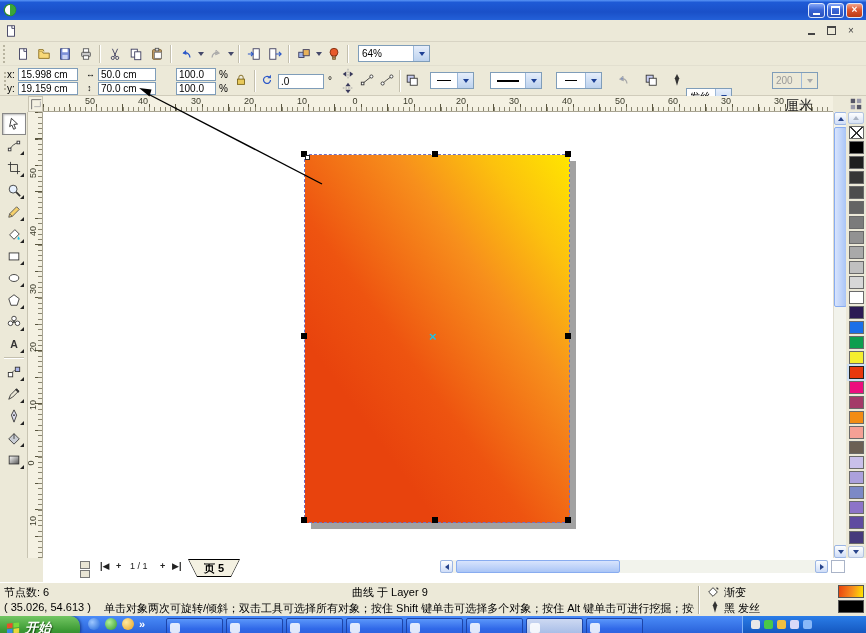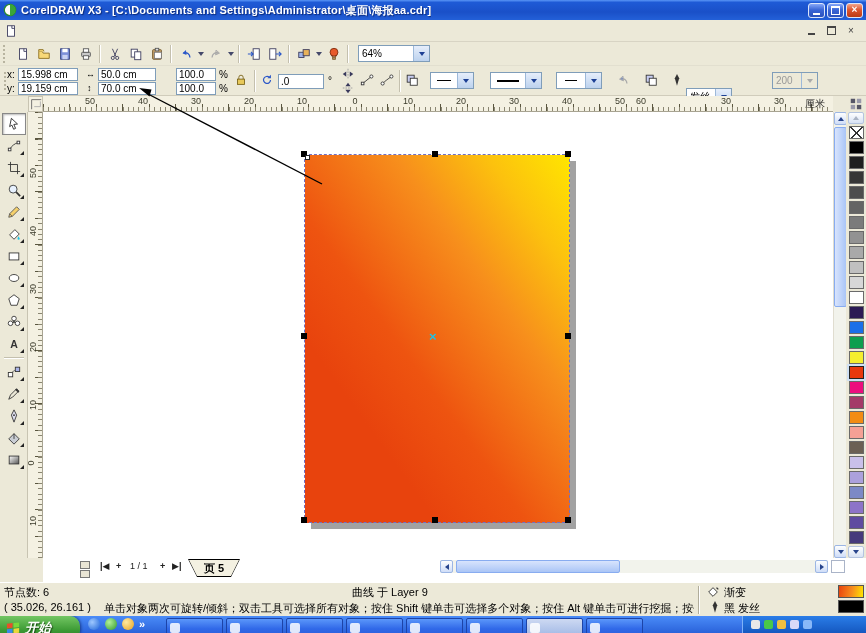--- a/index.html
+++ b/index.html
@@ -64,21 +64,21 @@
   .hruler{left:43px;top:96px;width:790px;height:16px;background:#f4f1e2;border-bottom:1px solid #a8a492;box-sizing:border-box;
     background-image:repeating-linear-gradient(to right,#8a8672 0 1px,transparent 1px 5.3px),
                      repeating-linear-gradient(to right,#5a563f 0 1px,transparent 1px 26.5px);
     background-size:100% 4px,100% 7px;background-position:left bottom,left bottom;background-repeat:repeat-x;overflow:hidden}
   .vruler{left:28px;top:112px;width:15px;height:446px;background:#f4f1e2;border-right:1px solid #a8a492;box-sizing:border-box;
     background-image:repeating-linear-gradient(to bottom,#8a8672 0 1px,transparent 1px 5.3px),
                      repeating-linear-gradient(to bottom,#5a563f 0 1px,transparent 1px 26.5px);
     background-size:4px 100%,7px 100%;background-position:right top,right top;background-repeat:repeat-y;overflow:hidden}
   .rlabel{position:absolute;font-size:9px;color:#3a3a2a;transform:translateX(-50%);top:0}
   .rvlabel{position:absolute;font-size:9px;color:#3a3a2a;left:0;transform:translateY(-50%) rotate(-90deg)}
-  .runit{position:absolute;right:8px;top:1px;font-size:10px;color:#222}
+  .runit{position:absolute;right:20px;top:1px;font-size:14px;color:#222}
 
   
   .toolbox{left:0;top:112px;width:28px;height:446px;background:#ece9d8;border-right:1px solid #c8c4b2;box-sizing:border-box;
     display:flex;flex-direction:column;align-items:center;padding-top:1px}
   .tool-btn{width:24px;height:22px;position:relative;display:flex;align-items:center;justify-content:center;flex:0 0 auto}
   .tool-btn.active{background:#fff;border:1px solid #888;box-sizing:border-box;box-shadow:inset 1px 1px 2px #bbb}
   .flyout{position:absolute;right:2px;bottom:2px;width:0;height:0;border-left:4px solid transparent;border-bottom:4px solid #222}
   .tool-sep{width:20px;height:1px;background:#c4c0ae;border-bottom:1px solid #fff;margin:2px 0;flex:0 0 auto}
 
   
@@ -160,21 +160,20 @@
 
 <div id="app">
 
   <div class="abs titlebar">
     <span>
         <svg viewBox="0 0 16 16" width="14" height="14">
           <circle cx="8" cy="8" r="6.5" fill="#fff" stroke="#2a8a2a" stroke-width="1.4"></circle>
           <path d="M8 1.5a6.5 6.5 0 010 13z" fill="#3aa53a"></path>
         </svg>
       </span>
-    <span class="ttext">CorelDRAW X3 - [C:\Documents and Settings\Administrator\桌面\海报aa.cdr]</span>
     <span class="win-btns">
       <span class="win-btn">
           <span class="min-glyph"></span>
         </span>
       <span class="win-btn">
           <span class="rest-glyph"></span>
         </span>
       <span class="win-btn close">
           <span>×</span>
         </span>
@@ -471,21 +470,21 @@
       <span class="rlabel" style="left: 100px;">40</span>
       <span class="rlabel" style="left: 153px;">30</span>
       <span class="rlabel" style="left: 206px;">20</span>
       <span class="rlabel" style="left: 259px;">10</span>
       <span class="rlabel" style="left: 312px;">0</span>
       <span class="rlabel" style="left: 365px;">10</span>
       <span class="rlabel" style="left: 418px;">20</span>
       <span class="rlabel" style="left: 471px;">30</span>
       <span class="rlabel" style="left: 524px;">40</span>
       <span class="rlabel" style="left: 577px;">50</span>
-      <span class="rlabel" style="left: 598px;">60</span>
+      <span class="rlabel" style="left: 630px;">60</span>
       <span class="rlabel" style="left: 683px;">30</span>
       <span class="rlabel" style="left: 736px;">30</span>
     </div>
   <div class="abs vruler" id="vruler">
       <span class="rvlabel" style="top: 61px;">50</span>
       <span class="rvlabel" style="top: 119px;">40</span>
       <span class="rvlabel" style="top: 177px;">30</span>
       <span class="rvlabel" style="top: 235px;">20</span>
       <span class="rvlabel" style="top: 293px;">10</span>
       <span class="rvlabel" style="top: 351px;">0</span>
@@ -739,21 +738,21 @@
       <div class="scroll-btn" style="left:375px;top:0">
           <span class="tri-rt"></span>
         </div>
     </div>
     <div class="corner-box"></div>
   </div>
 
   <div class="abs statusbar">
     <span class="abs" style="left:4px;top:2px">节点数: 6</span>
     <span class="abs" style="left:352px;top:2px">曲线 于 Layer 9</span>
-    <span class="abs" style="left:4px;top:18px">( 35.026, 26.161 )</span>
+    <span class="abs" style="left:4px;top:18px">( 35.026, 54.613 )</span>
     <span class="abs" style="left:104px;top:18px;width:590px;overflow:hidden;white-space:nowrap">单击对象两次可旋转/倾斜；双击工具可选择所有对象；按住 Shift 键单击可选择多个对象；按住 Alt 键单击可进行挖掘；按住 Ctrl ...</span>
     <span class="st-sep"></span>
     <span class="abs" style="left:706px;top:2px">
         <svg viewBox="0 0 16 16" width="14" height="14">
           <rect x="4.5" y="4.5" width="7" height="7" transform="rotate(45 8 8)" fill="#fff" stroke="#333"></rect>
           <path d="M12 3l2 2" stroke="#333" stroke-width="1.6"></path>
         </svg>
       </span>
     <span class="abs" style="left:724px;top:2px">渐变</span>
     <span class="abs" style="left:708px;top:17px">

